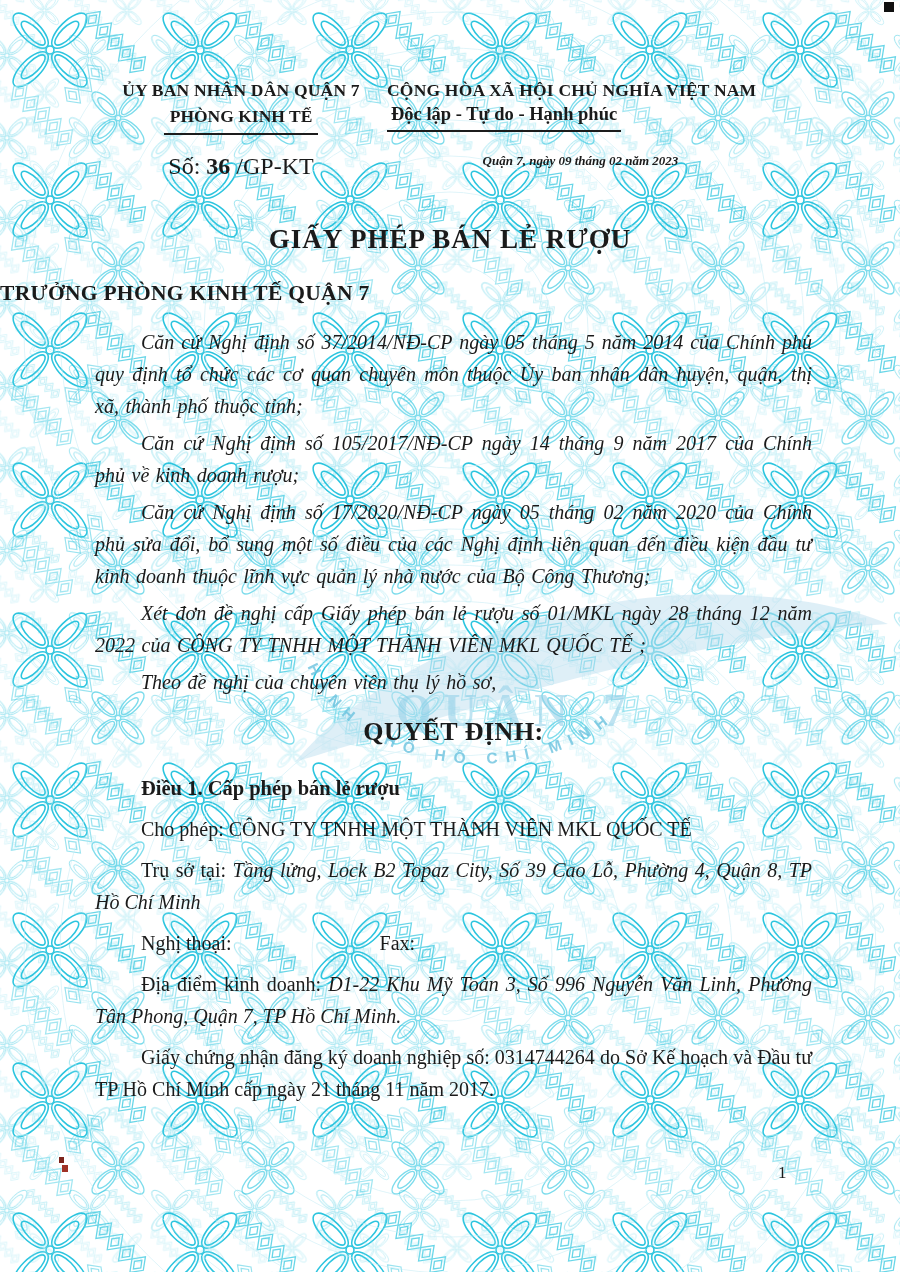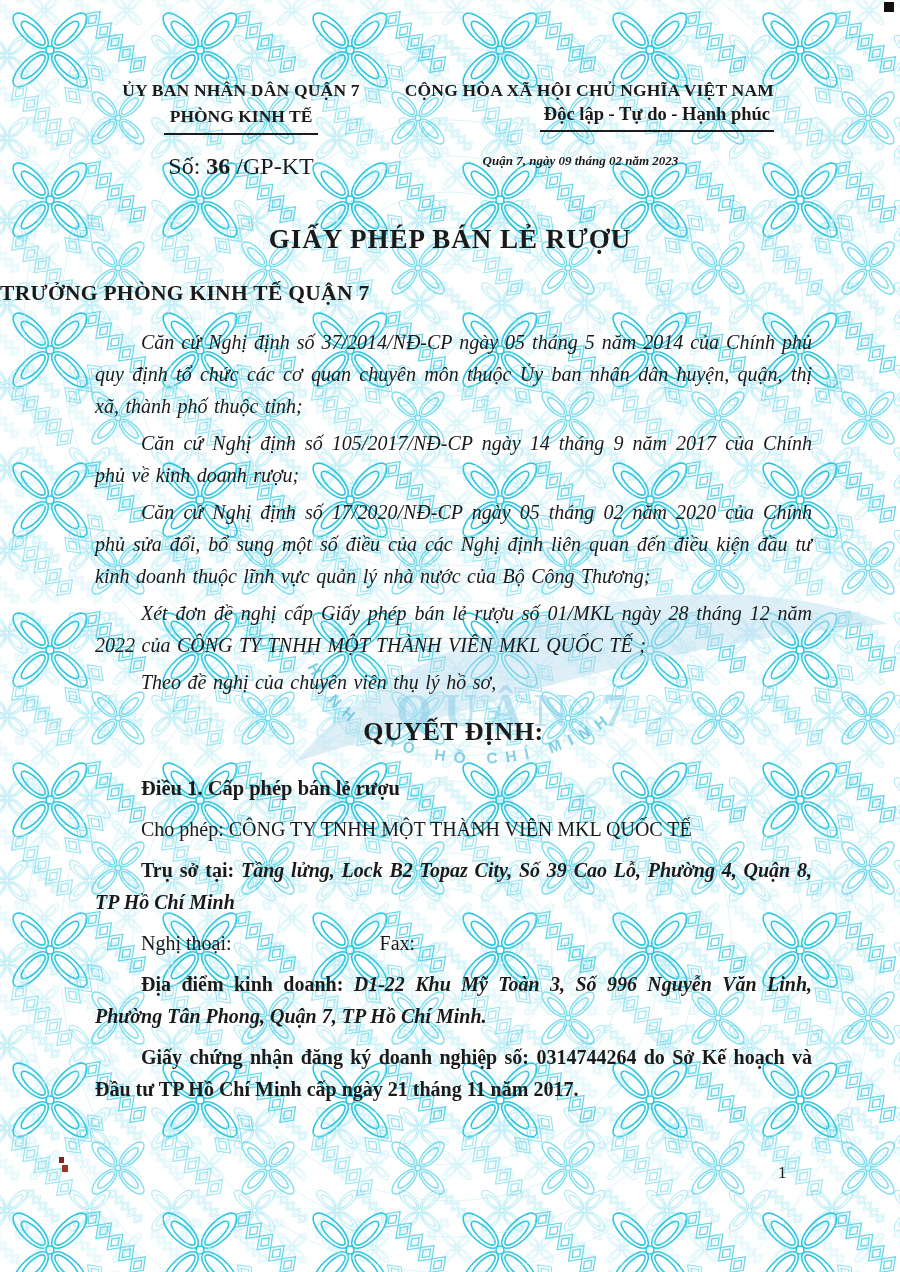--- a/index.html
+++ b/index.html
@@ -7,21 +7,21 @@
     position:relative; width:900px; height:1272px; margin:0 auto;
     background:#ffffff; overflow:hidden;
     font-family:"Liberation Serif","DejaVu Serif",serif;
     color:#1a1a1a;
   }
   .bg { position:absolute; left:0; top:0; z-index:0; }
   .content { position:absolute; inset:0; z-index:2; }
 
   .header { display:flex; padding:80px 60px 0 95px; }
   .hcol.left  { width:292px; text-align:center; }
-  .hcol.right { flex:1; margin-right:66px; text-align:right; }
+  .hcol.right { flex:1; margin-right:66px; text-align:left; }
   .org1 { font-size:17.5px; font-weight:bold; letter-spacing:0.2px; }
   .org2wrap { margin-top:5px; }
   .u  { display:inline-block; font-size:17.5px; font-weight:bold; border-bottom:2.5px solid #1c1c1c; padding:0 6px 6px 6px; }
   .nat1 { font-size:17.5px; font-weight:bold; letter-spacing:0.2px; }
   .nat2wrap { margin-top:3px; }
   .u2 { display:inline-block; font-size:18.5px; font-weight:bold; border-bottom:2.5px solid #1c1c1c; padding:0 4px 5px 4px; }
 
   .numrow { display:flex; padding:18px 60px 0 95px; }
   .docnum { width:292px; text-align:center; font-size:24px; }
   .docnum b { font-weight:bold; }
@@ -30,21 +30,21 @@
   .title  { margin:44px 0 0 0; text-align:center; font-size:27px; font-weight:bold; letter-spacing:1px; }
   .issuer { margin:26px 0 0 0; text-align:left; font-size:21.5px; font-weight:bold; letter-spacing:0.3px; }
 
   .body { padding:20px 88px 0 95px; font-size:20px; line-height:32px; }
   p { margin:0 0 5px 0; }
   .pre { font-style:italic; text-align:justify; text-indent:46px; word-spacing:1.5px; }
   .pre-last { }
   .decision { margin:18px 0 0 0; text-align:center; font-size:26px; font-weight:bold; font-style:normal; letter-spacing:0.5px; }
   .art-head { margin-top:24px; font-weight:bold; text-indent:46px; font-size:20.5px; }
   .line { text-indent:46px; margin-top:9px; }
-  .just { text-align:justify;font-weight:bold; }
+  .just { text-align:justify; }
   .iv { font-style:italic; }
   .fax-label { margin-left:148px; }
 
   .pagenum { position:absolute; left:778px; top:1163px; font-size:17px; }
 </style>
 </head>
 <body>
 
 <div class="page">
 

